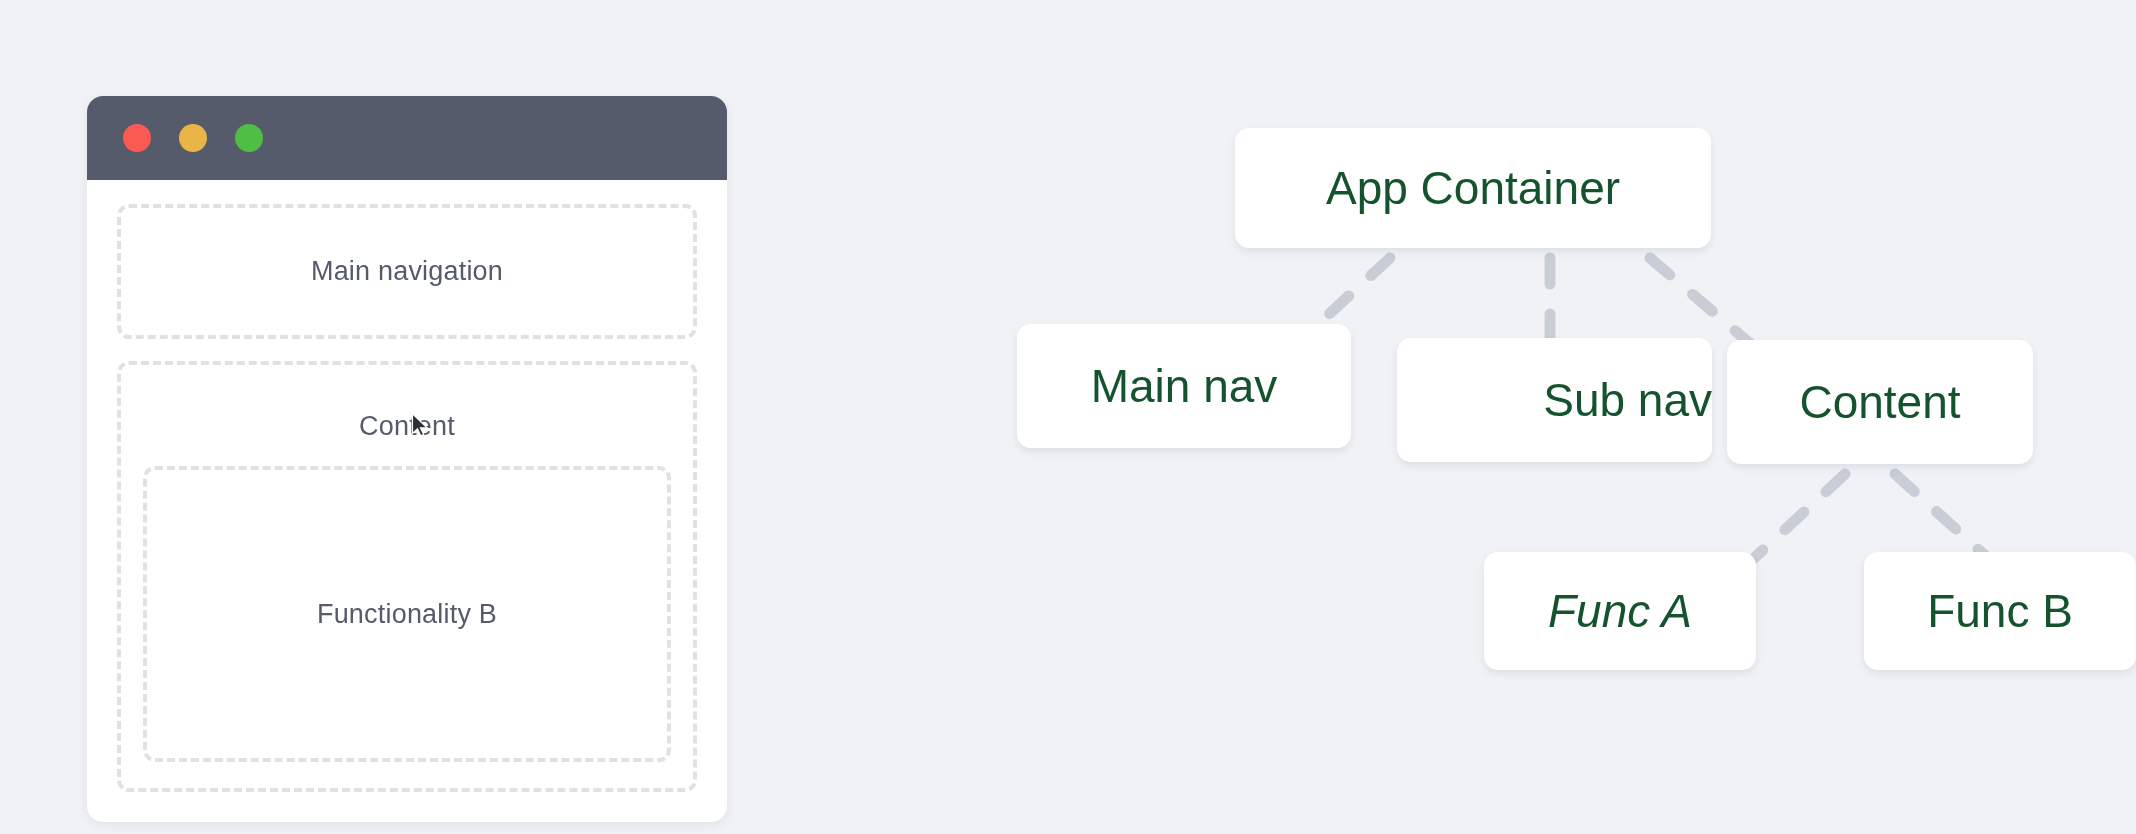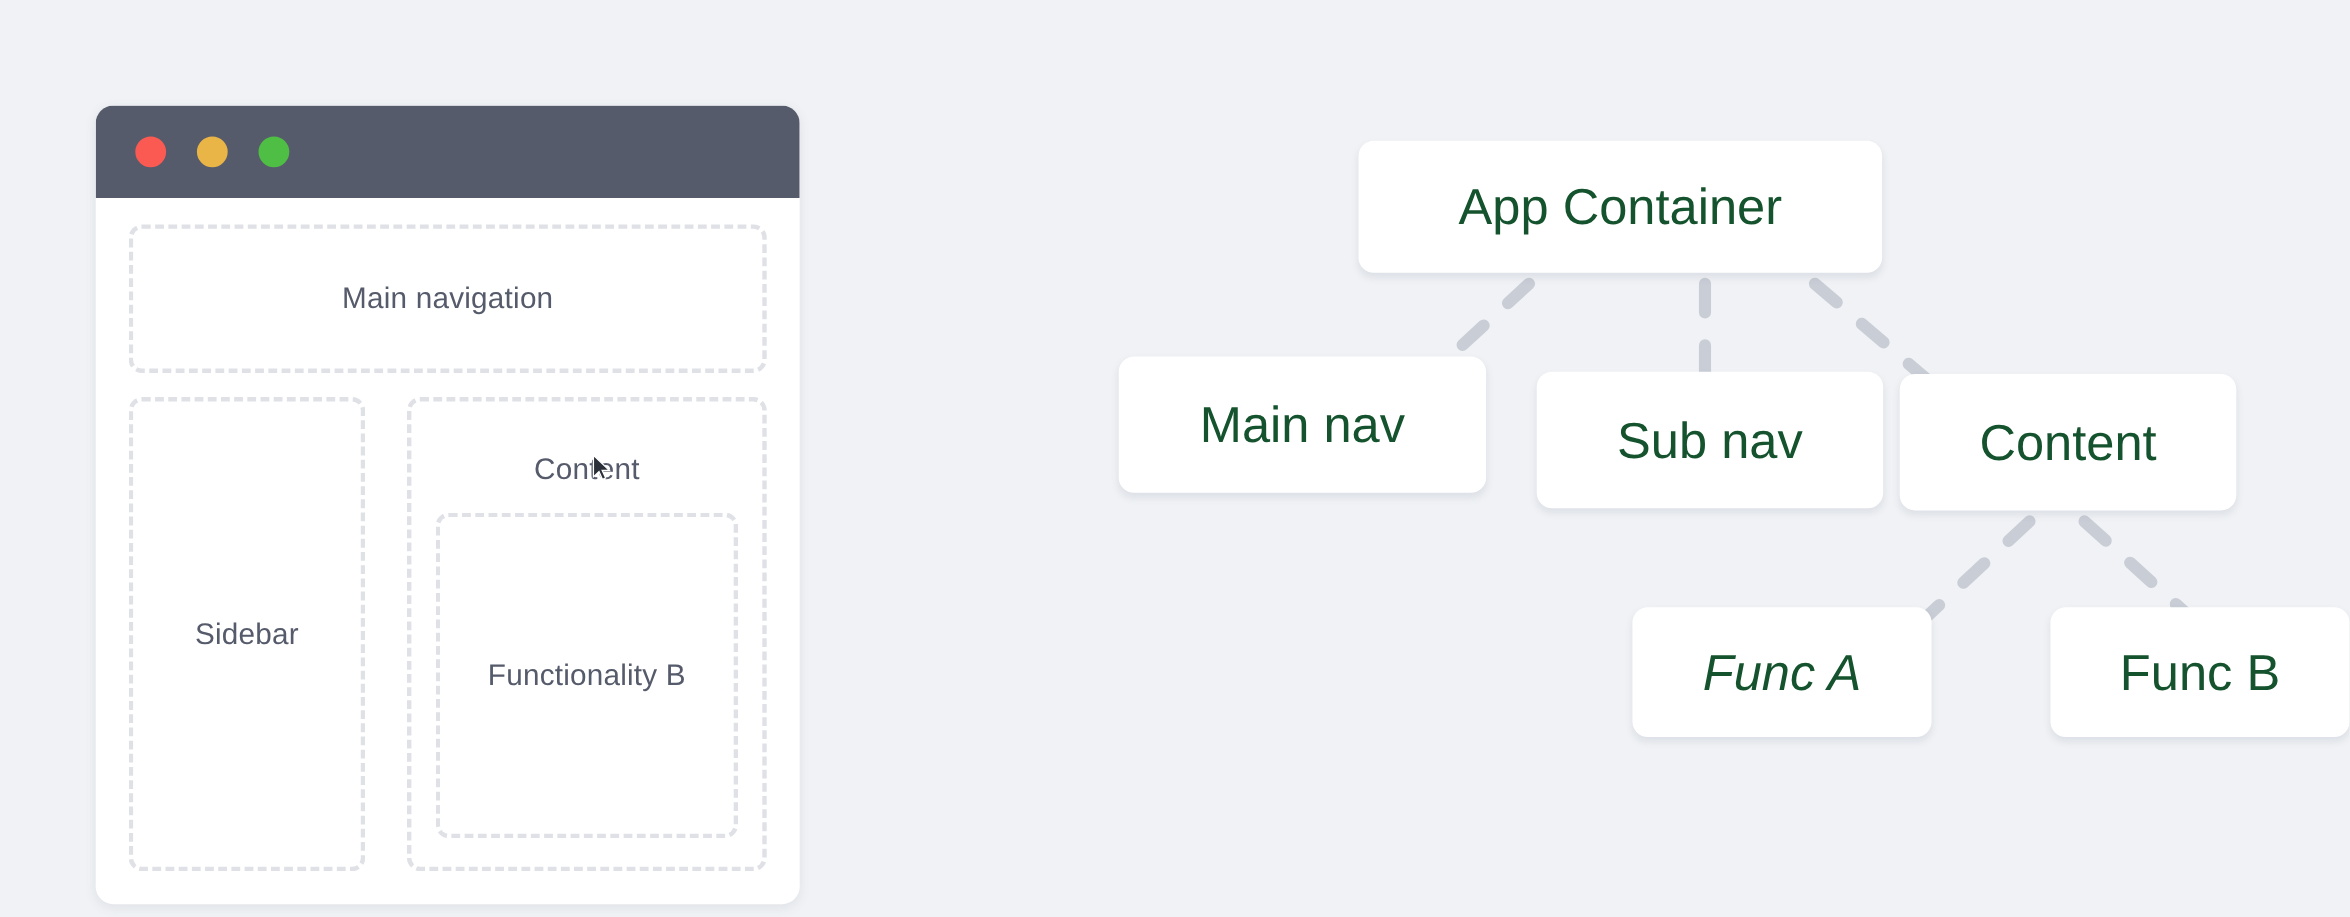--- a/index.html
+++ b/index.html
@@ -141,21 +141,21 @@
     display: flex;
     align-items: center;
     justify-content: center;
     box-sizing: border-box;
     color: #14532d;
     font-size: 46px;
     white-space: nowrap;
   }
   .node-app      { left: 275px; top: 128px; width: 476px; height: 120px; }
   .node-mainnav  { left: 57px;  top: 324px; width: 334px; height: 124px; }
-  .node-subnav   { left: 437px; top: 338px; width: 315px; height: 124px; }
+  .node-subnav   { left: 437px; top: 338px; width: 315px; height: 124px; justify-content: flex-end; }
   .node-content  { left: 767px; top: 340px; width: 306px; height: 124px; }
   .node-funca    { left: 524px; top: 552px; width: 272px; height: 118px; font-style: italic; }
   .node-funcb    { left: 904px; top: 552px; width: 272px; height: 118px; }
 </style>
 </head>
 <body>
 
 <div class="window-mock">
 
   <div class="titlebar">
@@ -165,23 +165,20 @@
   </div>
 
   <div class="window-body">
 
     <div class="dash-box nav-box">
       <span class="mock-label">Main navigation</span>
     </div>
 
     <div class="lower-row">
 
-      <div class="dash-box sidebar-box">
-        <span class="mock-label">Sidebar</span>
-      </div>
 
       <div class="dash-box content-box">
 
         <div class="content-label">
           <span class="mock-label">Content</span>
           <svg class="cursor" style="left:52px; top:2px;" viewBox="0 0 12 18">
             <path d="M0.8,0.6 L0.8,14.2 L4.3,10.9 L6.5,15.8 L8.5,14.9 L6.3,10.2 L10.9,10.2 Z" fill="#2b2f38" stroke="#ffffff" stroke-width="0.8"></path>
           </svg>
         </div>
 

